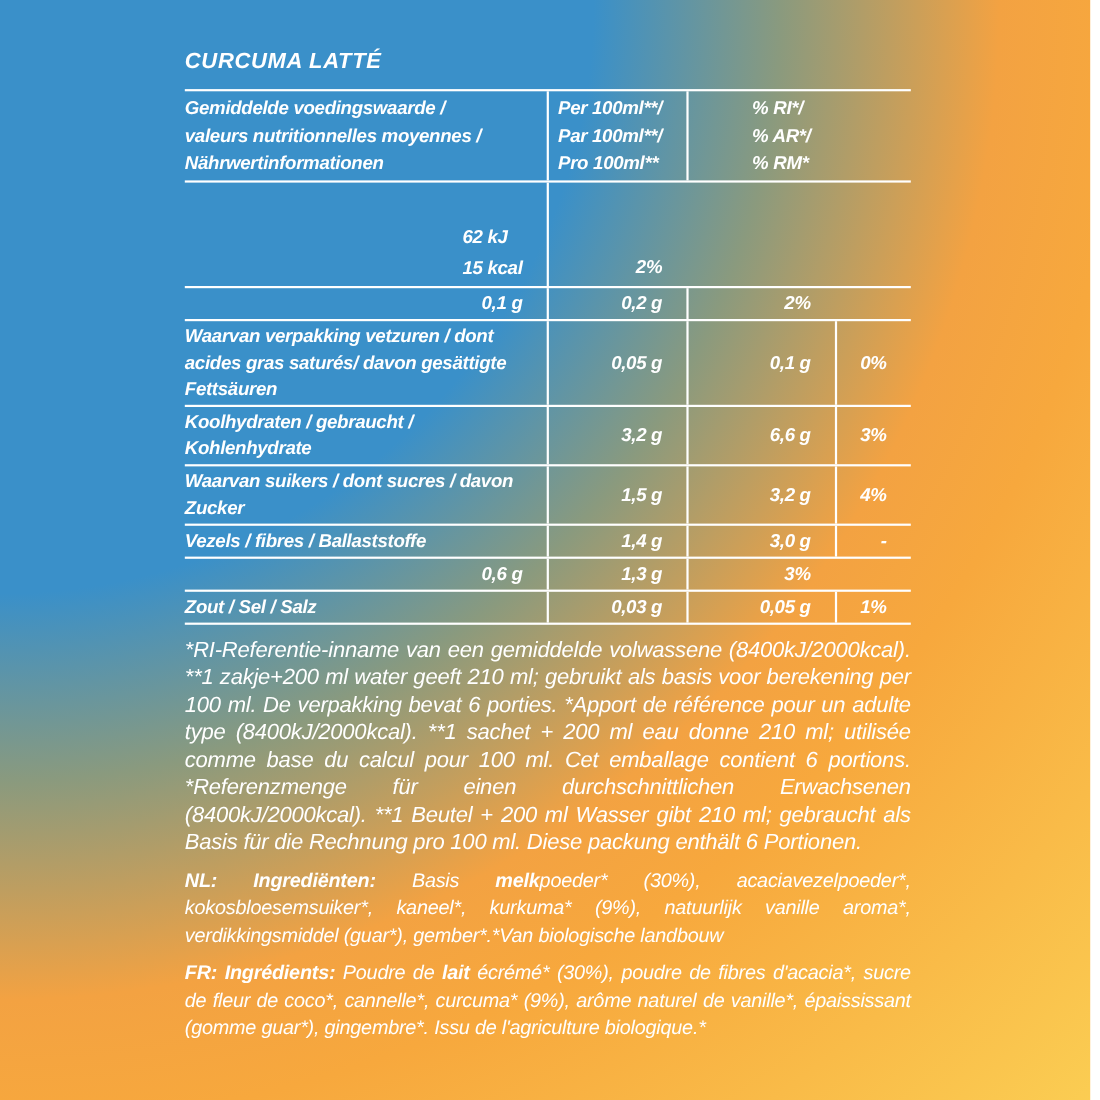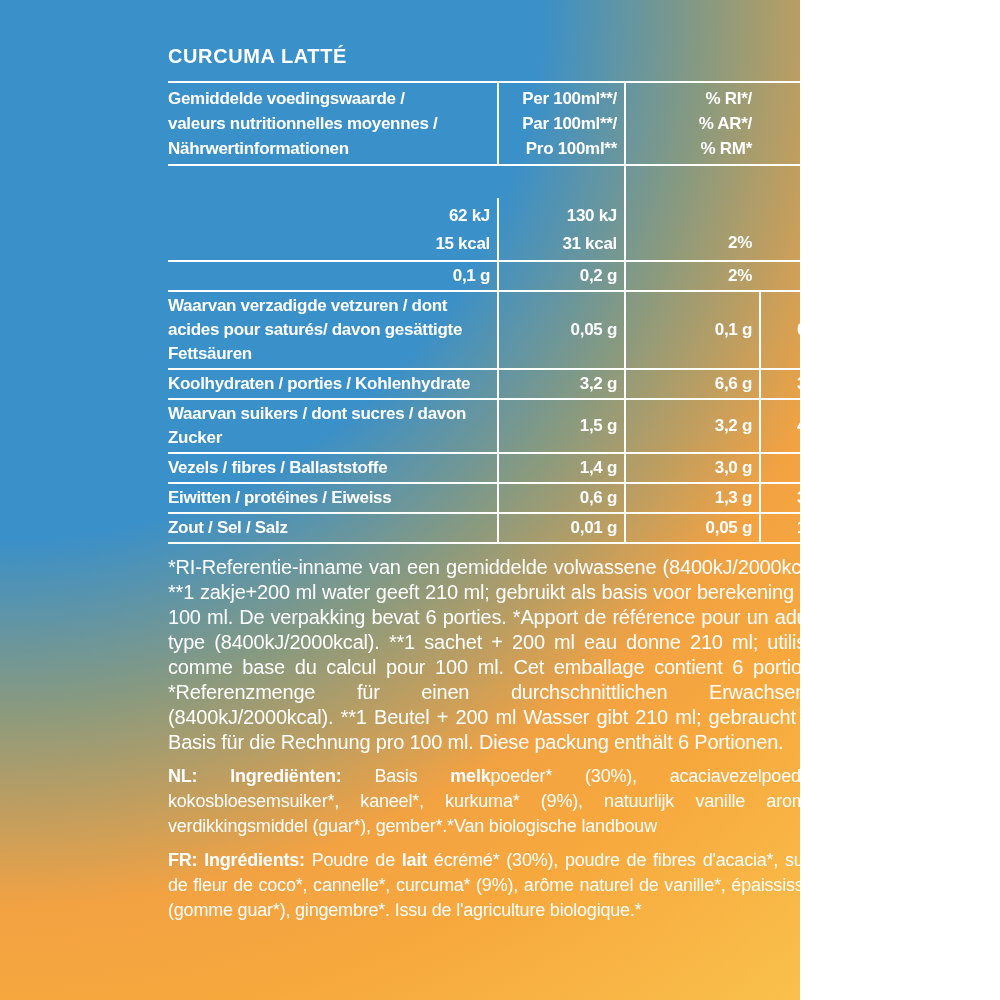--- a/index.html
+++ b/index.html
@@ -5,27 +5,28 @@
   * { box-sizing: border-box; }
   html, body { margin: 0; padding: 0; }
   body {
     width: 1000px; height: 1000px;
     font-family: "Liberation Sans", sans-serif;
     color: #ffffff;
     overflow: hidden;
   }
   .page {
     position: absolute; inset: 0;
-    width: 800px; height: 1000px;
+    width: 991px; height: 1000px;
     background-color: #f7a83d;
     background-image: radial-gradient(circle 1420px at 0 0,
       #3a90c9 0%, #3a90c9 38%,
       #8a9a7e 50%,
       #f3a242 64%, #f7a83d 72%,
       #fbce53 100%);
+    font-style: italic;
   }
   .content {
     position: absolute; left: 168px; top: 46px; width: 660px;
   }
   h1.title {
     margin: 0 0 15px 0;
     font-size: 20px; line-height: 20px;
     font-weight: bold; letter-spacing: .6px;
   }
   .ntable {
@@ -36,21 +37,21 @@
     letter-spacing: -.3px;
   }
   .nt-row { display: grid; grid-template-columns: 329px 127px 135px 69px; }
   .nt-header { border-bottom: 2px solid #fff; }
   #table-body .nt-row + .nt-row { border-top: 2px solid #fff; }
   .c { padding: 2px 0; white-space: pre-line; }
   .c + .c { border-left: 2px solid #fff; }
   .c-label { line-height: 24px; padding-right: 20px; }
   .c-val, .c-ri {
     display: flex; justify-content: flex-end; align-items: center;
-    text-align: right; padding-right: 7px; line-height: 24px;
+    padding-right: 22px; line-height: 24px;
   }
   .hdr { line-height: 25px; padding-top: 3px; padding-bottom: 3px; }
   .c-val.hdr, .c-ri.hdr { align-items: flex-start; }
   .multi .c-val { align-items: flex-start; line-height: 28px; padding-top: 4px; margin-top: 32px; }
   .multi .c-ri { align-items: flex-end; padding-bottom: 5px; }
   p.foot {
     margin: 11px 0 0 0;
     font-size: 20px; line-height: 25px;
     letter-spacing: -.2px;
     text-align: justify;
@@ -80,69 +81,66 @@
 Par 100ml**/
 Pro 100ml**</div>
         <div class="c c-ri hdr">% RI*/
 % AR*/
 % RM*</div>
       </div>
       <div id="table-body">
   <div class="nt-row multi">
     <div class="c c-val">62 kJ
 15 kcal</div>
-    <div class="c c-val">130 kJ
-31 kcal</div>
     <div class="c c-ri">2%</div>
   </div>
 
   <div class="nt-row">
     <div class="c c-val">0,1 g</div>
     <div class="c c-val">0,2 g</div>
     <div class="c c-ri">2%</div>
   </div>
 
   <div class="nt-row">
-    <div class="c c-label">Waarvan verzadigde vetzuren / dont acides pour saturés/ davon gesättigte Fettsäuren</div>
+    <div class="c c-label">Waarvan verpakking vetzuren / dont acides gras saturés/ davon gesättigte Fettsäuren</div>
     <div class="c c-val">0,05 g</div>
     <div class="c c-val">0,1 g</div>
     <div class="c c-ri">0%</div>
   </div>
 
   <div class="nt-row">
-    <div class="c c-label">Koolhydraten / porties / Kohlenhydrate</div>
+    <div class="c c-label">Koolhydraten / gebraucht / Kohlenhydrate</div>
     <div class="c c-val">3,2 g</div>
     <div class="c c-val">6,6 g</div>
     <div class="c c-ri">3%</div>
   </div>
 
   <div class="nt-row">
     <div class="c c-label">Waarvan suikers / dont sucres / davon Zucker</div>
     <div class="c c-val">1,5 g</div>
     <div class="c c-val">3,2 g</div>
     <div class="c c-ri">4%</div>
   </div>
 
   <div class="nt-row">
     <div class="c c-label">Vezels / fibres / Ballaststoffe</div>
     <div class="c c-val">1,4 g</div>
     <div class="c c-val">3,0 g</div>
     <div class="c c-ri">-</div>
   </div>
 
   <div class="nt-row">
-    <div class="c c-label">Eiwitten / protéines / Eiweiss</div>
     <div class="c c-val">0,6 g</div>
     <div class="c c-val">1,3 g</div>
     <div class="c c-ri">3%</div>
   </div>
 
   <div class="nt-row">
     <div class="c c-label">Zout / Sel / Salz</div>
-    <div class="c c-val">0,01 g</div>
+    <div class="c c-val">0,03 g</div>
     <div class="c c-val">0,05 g</div>
     <div class="c c-ri">1%</div>
   </div>
 </div>
     </div>
 
     <p class="foot">*RI-Referentie-inname van een gemiddelde volwassene (8400kJ/2000kcal). **1 zakje+200 ml water geeft 210 ml; gebruikt als basis voor berekening per 100 ml. De verpakking bevat 6 porties. *Apport de référence pour un adulte type (8400kJ/2000kcal). **1 sachet + 200 ml eau donne 210 ml; utilisée comme base du calcul pour 100 ml. Cet emballage contient 6 portions. *Referenzmenge für einen durchschnittlichen Erwachsenen (8400kJ/2000kcal). **1 Beutel + 200 ml Wasser gibt 210 ml; gebraucht als Basis für die Rechnung pro 100 ml. Diese packung enthält 6 Portionen.</p>
 
     <p class="ingr"><span class="b">NL: Ingrediënten: </span><span>Basis </span><span class="b">melk</span><span>poeder* (30%), acaciavezelpoeder*, kokosbloesemsuiker*, kaneel*, kurkuma* (9%), natuurlijk vanille aroma*, verdikkingsmiddel (guar*), gember*.*Van biologische landbouw</span></p>
     <p class="ingr"><span class="b">FR: Ingrédients: </span><span>Poudre de </span><span class="b">lait</span><span> écrémé* (30%), poudre de fibres d'acacia*, sucre de fleur de coco*, cannelle*, curcuma* (9%), arôme naturel de vanille*, épaississant (gomme guar*), gingembre*. Issu de l'agriculture biologique.*</span></p>

